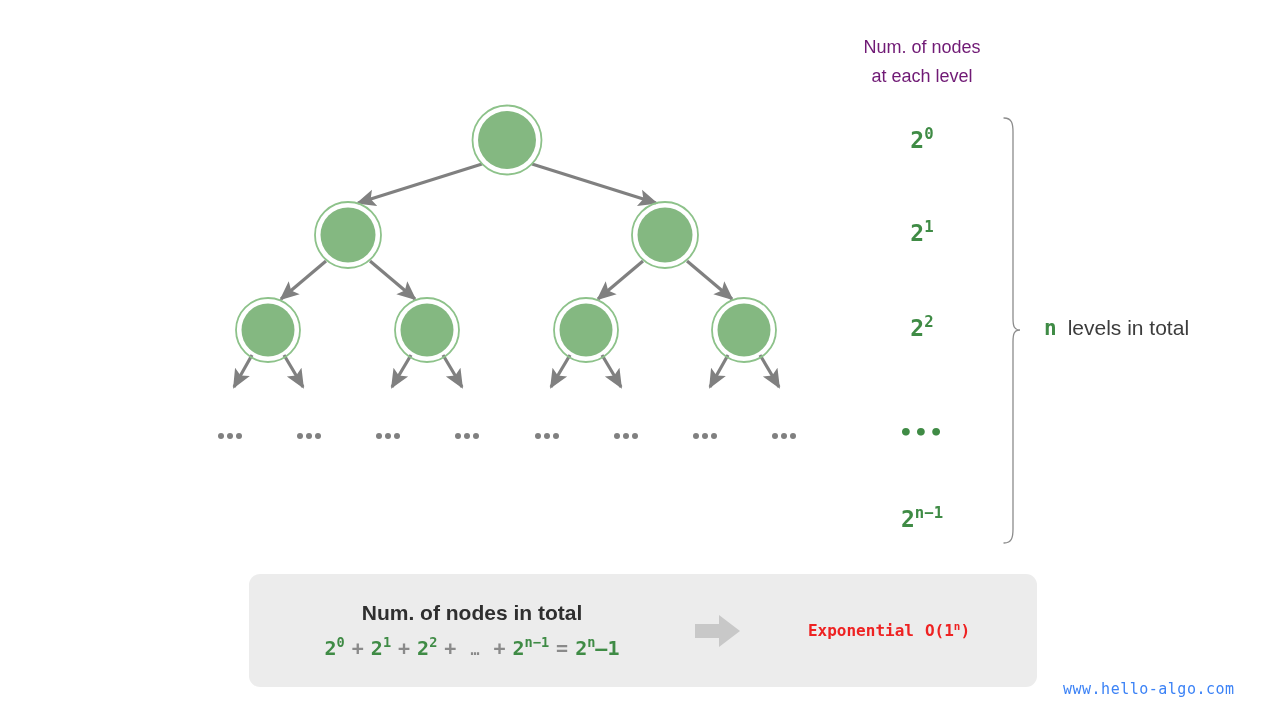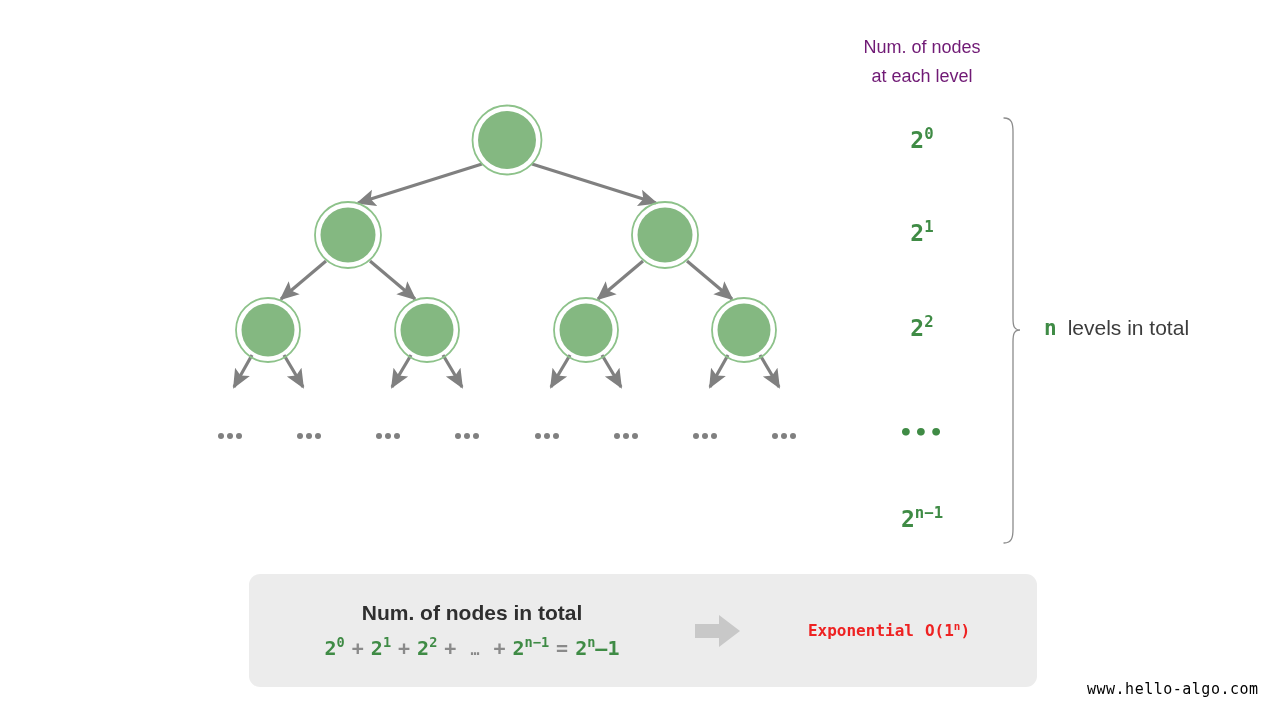--- a/index.html
+++ b/index.html
@@ -160,25 +160,24 @@
     display: flex;
     align-items: center;
     justify-content: center;
   }
 
   
   .watermark {
     position: absolute;
     left: 1063px;
     top: 680px;
-    color: #000000;
+    color: #3b82f6;
     font-family: "DejaVu Sans Mono", monospace;
     font-size: 15px;
     letter-spacing: 0.5px;
-    margin-left: 24px;
   }
 </style>
 </head>
 <body>
 
 <div class="stage">
 
   <svg class="tree-svg" viewBox="0 0 1280 720">
     <defs>
       <marker id="arrowhead" markerWidth="7" markerHeight="7" refX="5.4" refY="3" orient="auto" markerUnits="strokeWidth">

